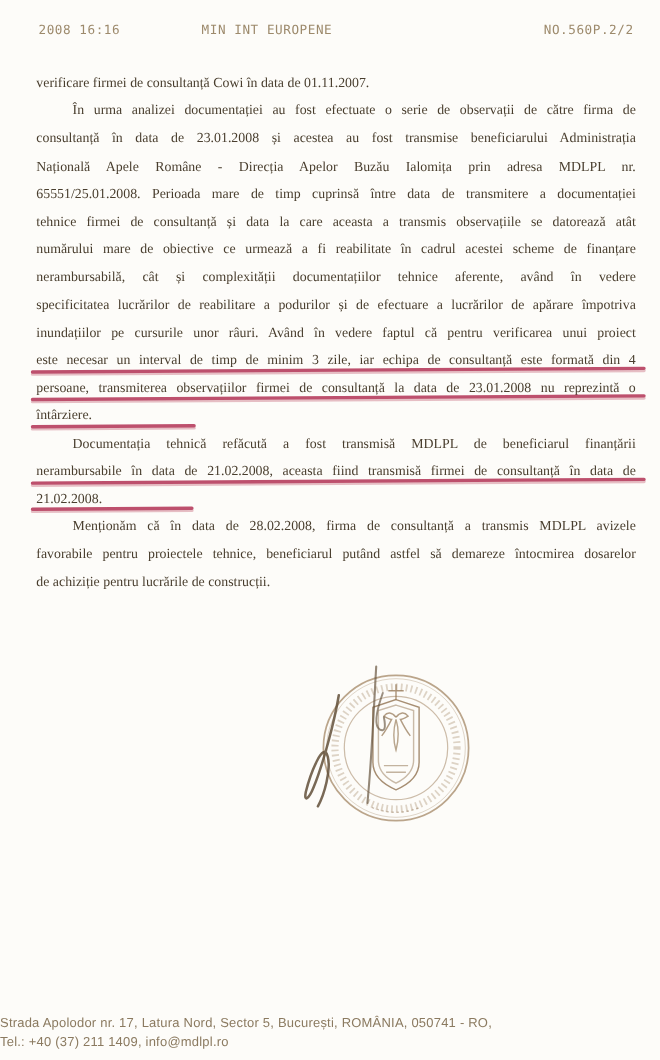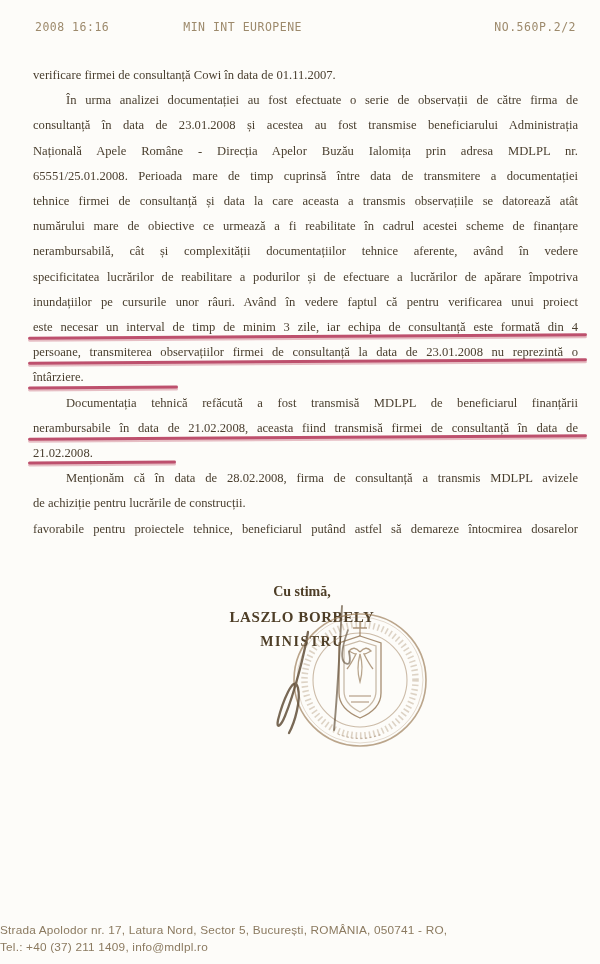--- a/index.html
+++ b/index.html
@@ -81,30 +81,25 @@
         <div class="line">persoane, transmiterea observațiilor firmei de consultanță la data de 23.01.2008 nu reprezintă o<i class="redline"></i></div>
         <div class="line last">întârziere.<i class="redline" style="right: auto; width: 150px;"></i></div>
       </div>
       <div class="para">
         <div class="line first">Documentația tehnică refăcută a fost transmisă MDLPL de beneficiarul finanțării</div>
         <div class="line">nerambursabile în data de 21.02.2008, aceasta fiind transmisă firmei de consultanță în data de<i class="redline"></i></div>
         <div class="line last">21.02.2008.<i class="redline" style="right: auto; width: 148px;"></i></div>
       </div>
       <div class="para">
         <div class="line first">Menționăm că în data de 28.02.2008, firma de consultanță a transmis MDLPL avizele</div>
+        <div class="line">favorabile pentru proiectele tehnice, beneficiarul putând astfel să demareze întocmirea dosarelor</div>
         <div class="line last">de achiziție pentru lucrările de construcții.</div>
-        <div class="line">favorabile pentru proiectele tehnice, beneficiarul putând astfel să demareze întocmirea dosarelor</div>
       </div>
     </div>
 
-  <div class="closing">
-    <div class="salutation">Cu stimă,</div>
-    <div class="name">LASZLO BORBELY</div>
-    <div class="title">MINISTRU</div>
-  </div>
 
   <svg class="seal-layer" viewBox="0 0 200 170">
     <g stroke="#9b7c57" fill="none">
       <circle cx="110" cy="82" r="66" stroke-width="1.6" opacity="0.68"></circle>
       <circle cx="110" cy="82" r="63" stroke-width="0.8" opacity="0.35"></circle>
       <circle cx="110" cy="82" r="47" stroke-width="1.1" opacity="0.5"></circle>
       <circle cx="110" cy="82" r="55.5" stroke-width="6.5" opacity="0.32" stroke-dasharray="1.6 2.9"></circle>
     </g>
     <g stroke="#8a6a45" fill="none" stroke-width="1.3">
       <path d="M110 24 v14 M103 30 h14" opacity="0.7"></path>

